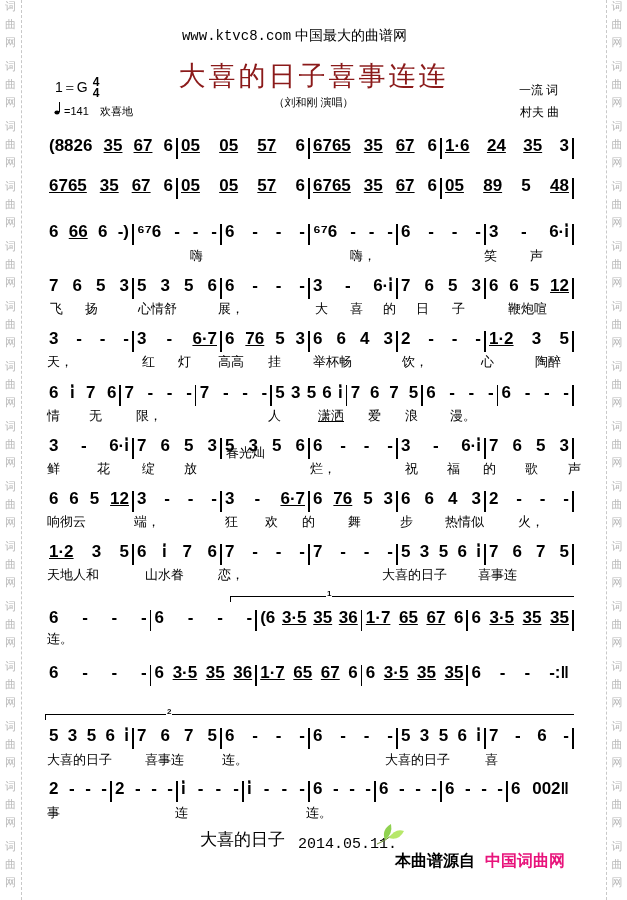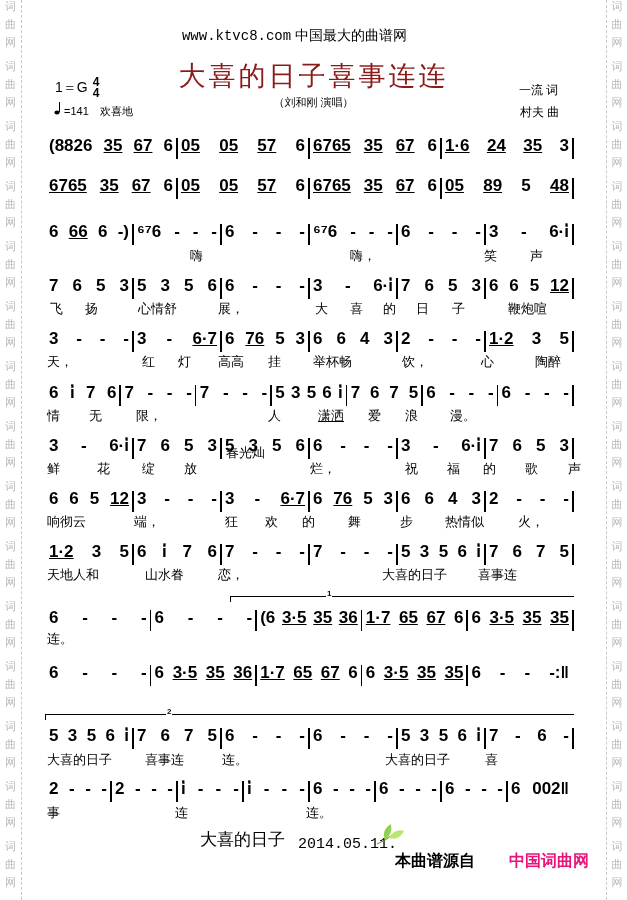--- a/index.html
+++ b/index.html
@@ -22,21 +22,21 @@
   .credit { position:absolute; left:519px; font-size:12px; }
   .staff-line { position:absolute; left:45px; height:26px; font-weight:bold; font-size:17px; white-space:nowrap; }
   .tok { position:absolute; top:0; }
   .bar { position:absolute; top:2px; width:1.5px; height:21px; background:#000; }
   .lyr { position:absolute; font-size:13px; white-space:nowrap; letter-spacing:0; }
   .bracket { position:absolute; border-top:1px solid #000; border-left:1px solid #000; height:5px; }
   .bracket span { position:absolute; top:-8px; font-size:8px; background:#fff; padding:0 1px; }
   .sig { position:absolute; top:828px; left:200px; font-size:17px; font-family:"DejaVu Serif", serif; }
   .sig-date { position:absolute; top:836px; left:298px; font-size:15px; font-family:"Liberation Mono", monospace; }
   .source { position:absolute; top:851px; left:395px; font-size:16px; font-weight:bold; }
-  .source .brand { color:#e8137b; margin-left:34px; }
+  .source .brand { color:#e8137b; margin-left:10px; }
   .leaf { position:absolute; left:375px; top:822px; width:30px; height:24px; }
 </style>
 </head>
 <body>
 
 <div class="wm-col wm-left" id="wmL">
     <div class="wm-grp" style="top: -2px;">词<br>曲<br>网</div>
     <div class="wm-grp" style="top: 58px;">词<br>曲<br>网</div>
     <div class="wm-grp" style="top: 118px;">词<br>曲<br>网</div>
     <div class="wm-grp" style="top: 178px;">词<br>曲<br>网</div>

